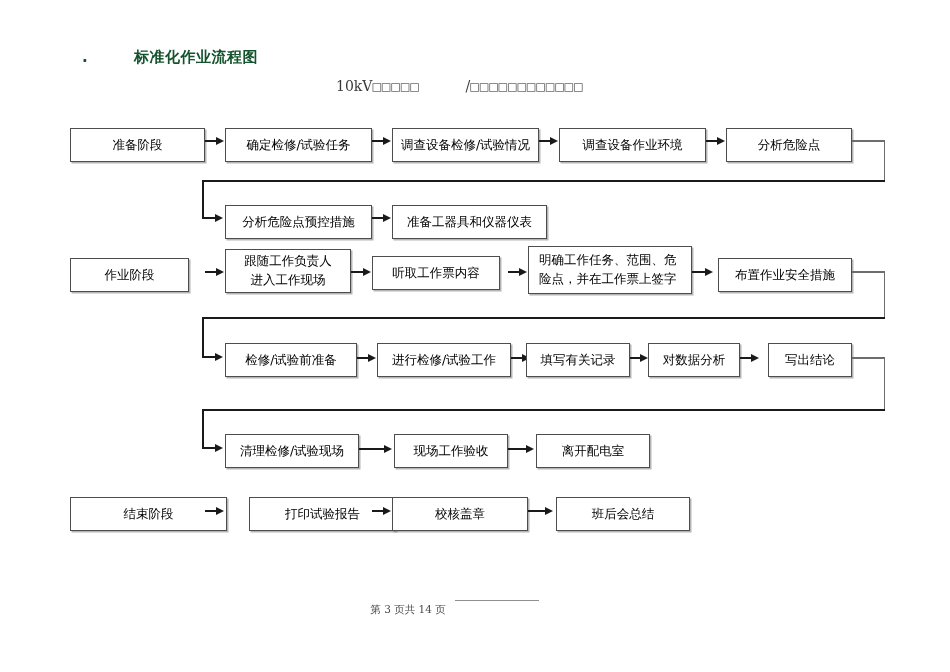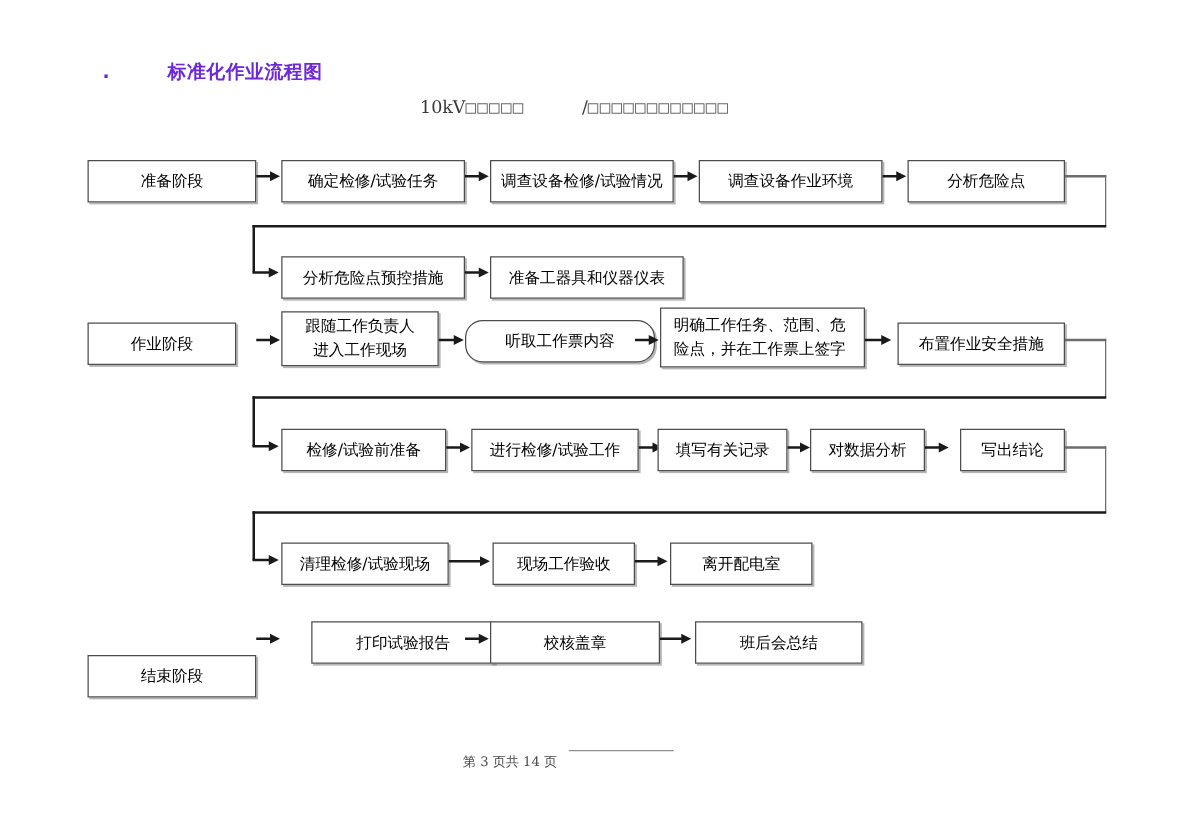--- a/index.html
+++ b/index.html
@@ -22,21 +22,21 @@
 
   
   .doc-title {
     position: absolute;
     left: 82px;
     top: 48px;
     font-size: 15px;
     font-weight: bold;
     letter-spacing: 0.5px;
     white-space: nowrap;
-    color: #6d28d9;
+    color: #14532d;
   }
   .doc-title .bullet {
     display: inline-block;
     width: 52px;
   }
   .doc-subtitle {
     position: absolute;
     left: 336px;
     top: 78px;
     font-size: 14px;
@@ -158,21 +158,21 @@
 
   <div class="node" style="left:70px; top:258px; width:119px; height:26px;">作业阶段</div>
   <div class="seg h" style="left:205px; top:271px; width:12px;"></div>
   <div class="arrow-r" style="left:216px; top:267.5px;"></div>
 
   <div class="node two-line" style="left:225px; top:249px; width:126px; height:44px; white-space:pre-line;">跟随工作负责人
 进入工作现场</div>
   <div class="seg h" style="left:351px; top:271px; width:13px;"></div>
   <div class="arrow-r" style="left:363px; top:267.5px;"></div>
 
-  <div class="node" style="left:372px; top:256px; width:152px; height:30px;border-radius:14px;">听取工作票内容</div>
+  <div class="node" style="left:372px; top:256px; width:128px; height:30px;">听取工作票内容</div>
   <div class="seg h" style="left:508px; top:271px; width:12px;"></div>
   <div class="arrow-r" style="left:519px; top:267.5px;"></div>
 
   <div class="node two-line" style="left:528px; top:246px; width:164px; height:48px; white-space:pre-line; text-align:left; justify-content:flex-start; padding-left:10px;">明确工作任务、范围、危
 险点，并在工作票上签字</div>
   <div class="seg h" style="left:692px; top:271px; width:14px;"></div>
   <div class="arrow-r" style="left:705px; top:267.5px;"></div>
 
   <div class="node" style="left:718px; top:258px; width:134px; height:27px;">布置作业安全措施</div>
 
@@ -211,21 +211,21 @@
   <div class="node" style="left:225px; top:434px; width:134px; height:29px;">清理检修/试验现场</div>
   <div class="seg h" style="left:359px; top:448px; width:25px;"></div>
   <div class="arrow-r" style="left:384px; top:444.5px;"></div>
 
   <div class="node" style="left:394px; top:434px; width:114px; height:29px;">现场工作验收</div>
   <div class="seg h" style="left:508px; top:448px; width:19px;"></div>
   <div class="arrow-r" style="left:526px; top:444.5px;"></div>
 
   <div class="node" style="left:536px; top:434px; width:114px; height:29px;">离开配电室</div>
 
-  <div class="node" style="left:70px; top:524px; width:135px; height:27px;">结束阶段</div>
+  <div class="node" style="left:70px; top:497px; width:157px; height:27px;">结束阶段</div>
   <div class="seg h" style="left:205px; top:510px; width:12px;"></div>
   <div class="arrow-r" style="left:216px; top:506.5px;"></div>
 
   <div class="node" style="left:225px; top:497px; width:147px; height:27px;margin-left:24px;">打印试验报告</div>
   <div class="seg h" style="left:372px; top:510px; width:12px;"></div>
   <div class="arrow-r" style="left:383px; top:506.5px;"></div>
 
   <div class="node" style="left:392px; top:497px; width:136px; height:27px;">校核盖章</div>
   <div class="seg h" style="left:528px; top:510px; width:18px;"></div>
   <div class="arrow-r" style="left:545px; top:506.5px;"></div>

